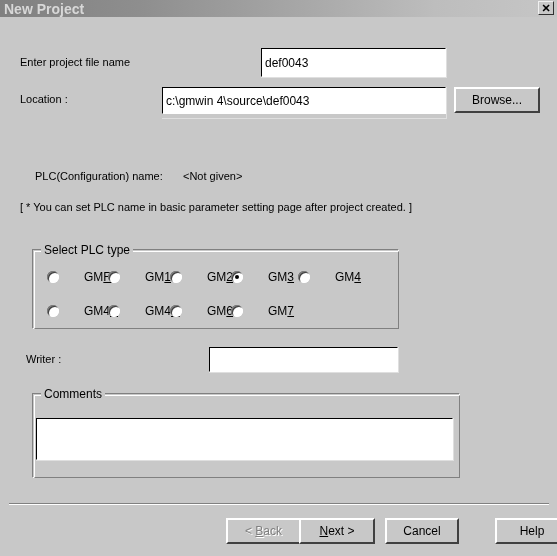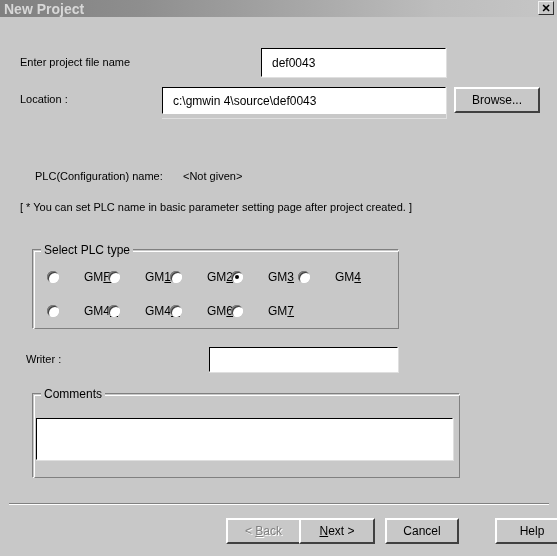--- a/index.html
+++ b/index.html
@@ -68,21 +68,21 @@
     position: absolute;
     background: #ffffff;
     border-top: 1px solid #000000;
     border-left: 1px solid #000000;
     border-right: 1px solid #ffffff;
     border-bottom: 1px solid #ffffff;
     box-sizing: border-box;
     font-family: "Liberation Sans", sans-serif;
     font-size: 12px;
     color: #000;
-    padding: 0 10px;
+    padding: 0 3px;
     outline: none;
   }
   .field-wrap {
     position: absolute;
     box-sizing: border-box;
     background: #c8c8c8;
     border-right: 1px solid #dfdfdf;
     border-bottom: 1px solid #dfdfdf;
   }
   .btn {

